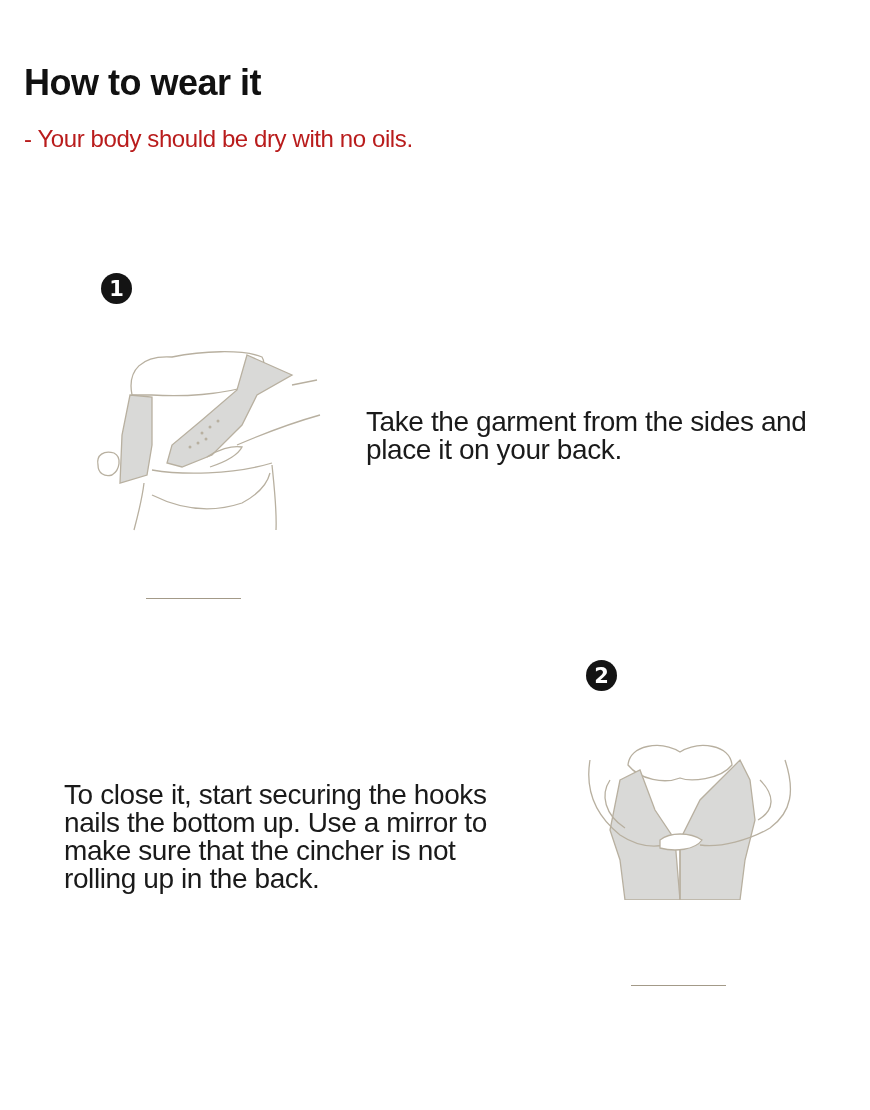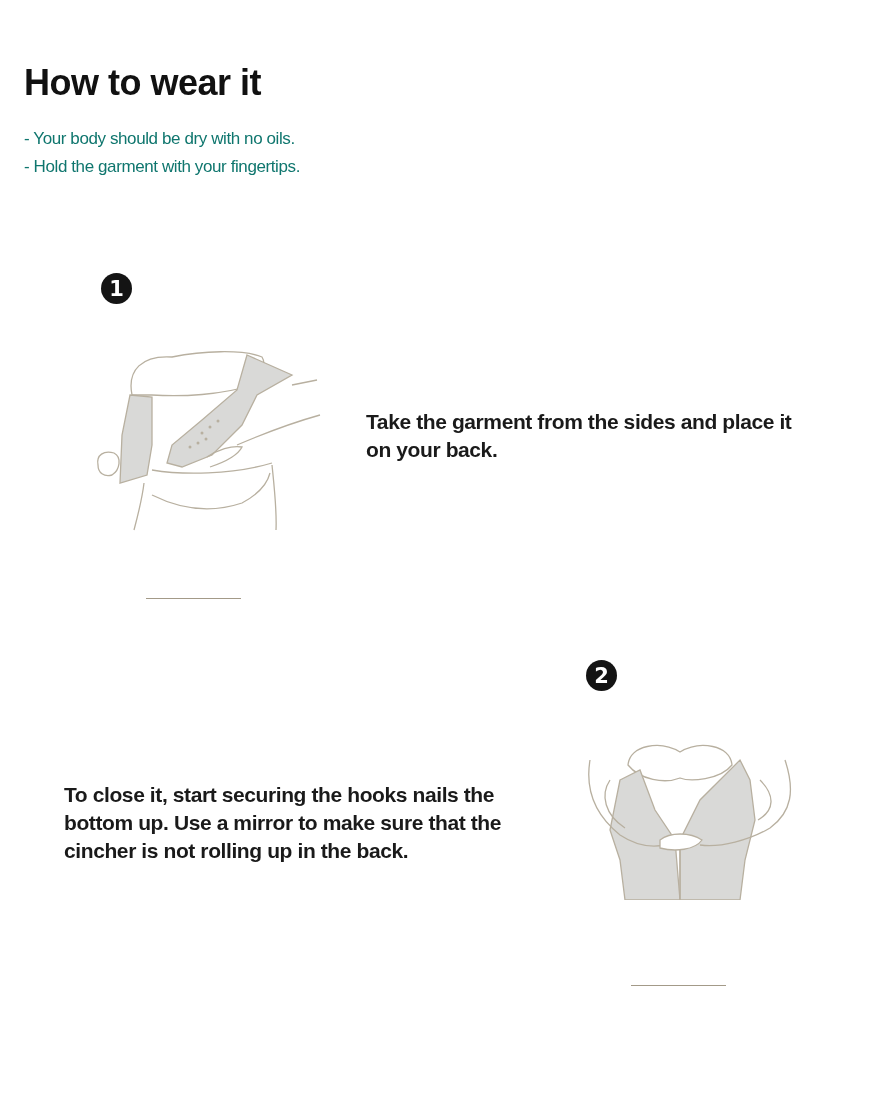--- a/index.html
+++ b/index.html
@@ -6,41 +6,40 @@
     body {
       width: 870px; height: 1110px; position: relative; overflow: hidden;
       font-family: "Liberation Sans", sans-serif; color: #111111;
     }
     .title {
       position: absolute; left: 24px; top: 62px;
       font-size: 36px; font-weight: bold; letter-spacing: -0.5px; color: #111;
       margin: 0;
     }
     .tips { position: absolute; left: 24px; top: 125px; margin: 0; padding: 0; list-style: none; }
-    .tips li { font-size: 17px; line-height: 28px; letter-spacing: -0.4px; color: #0f766e; }
+    .tips li { font-size: 24px; line-height: 28px; letter-spacing: -0.4px; color: #b91c1c; }
     .badge {
       position: absolute; width: 31px; height: 31px; border-radius: 50%;
       background: #141414; color: #fff; font-weight: bold; font-size: 21px;
       display: flex; align-items: center; justify-content: center;
       font-family: "DejaVu Sans", sans-serif;
     }
     .step-text {
-      position: absolute; font-size: 21px; line-height: 28px; letter-spacing: -0.4px; color: #1a1a1a; margin: 0; font-weight: bold;
+      position: absolute; font-size: 28px; line-height: 28px; letter-spacing: -0.4px; color: #1a1a1a; margin: 0;
     }
     .divider { position: absolute; height: 1px; background: #a39a88; }
     .illus { position: absolute; }
   </style>
 </head>
 <body>
 
 <h1 class="title">How to wear it</h1>
 
 <ul class="tips">
   <li>- Your body should be dry with no oils.</li>
-  <li>- Hold the garment with your fingertips.</li>
 </ul>
 
 <div class="badge" style="left:101px; top:273px;">1</div>
 
 <svg class="illus" style="left:92px; top:345px;" width="230" height="190" viewBox="0 0 230 190" fill="none" stroke="#b8b0a0" stroke-width="1.3">
 
   <path d="M40 50 C35 25 50 10 80 12 C110 6 150 4 170 12 C175 20 170 30 160 40 C130 50 90 52 60 50 Z" fill="#ffffff"></path>
 
   <path d="M38 50 L60 52 L60 100 L55 130 L28 138 L30 90 Z" fill="#d9d9d7"></path>
 

